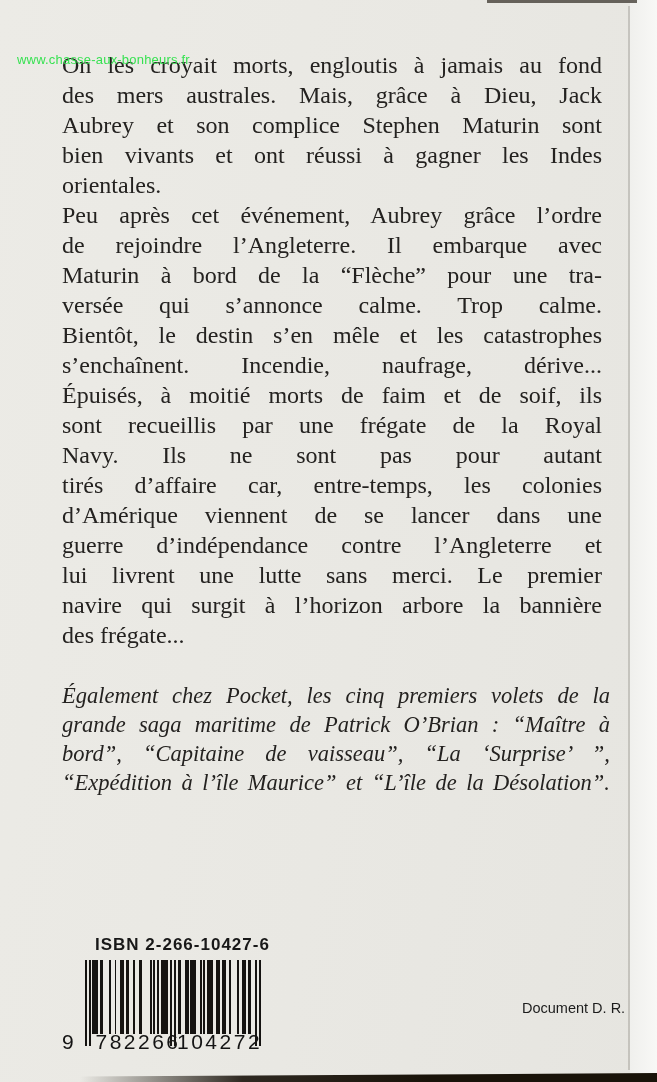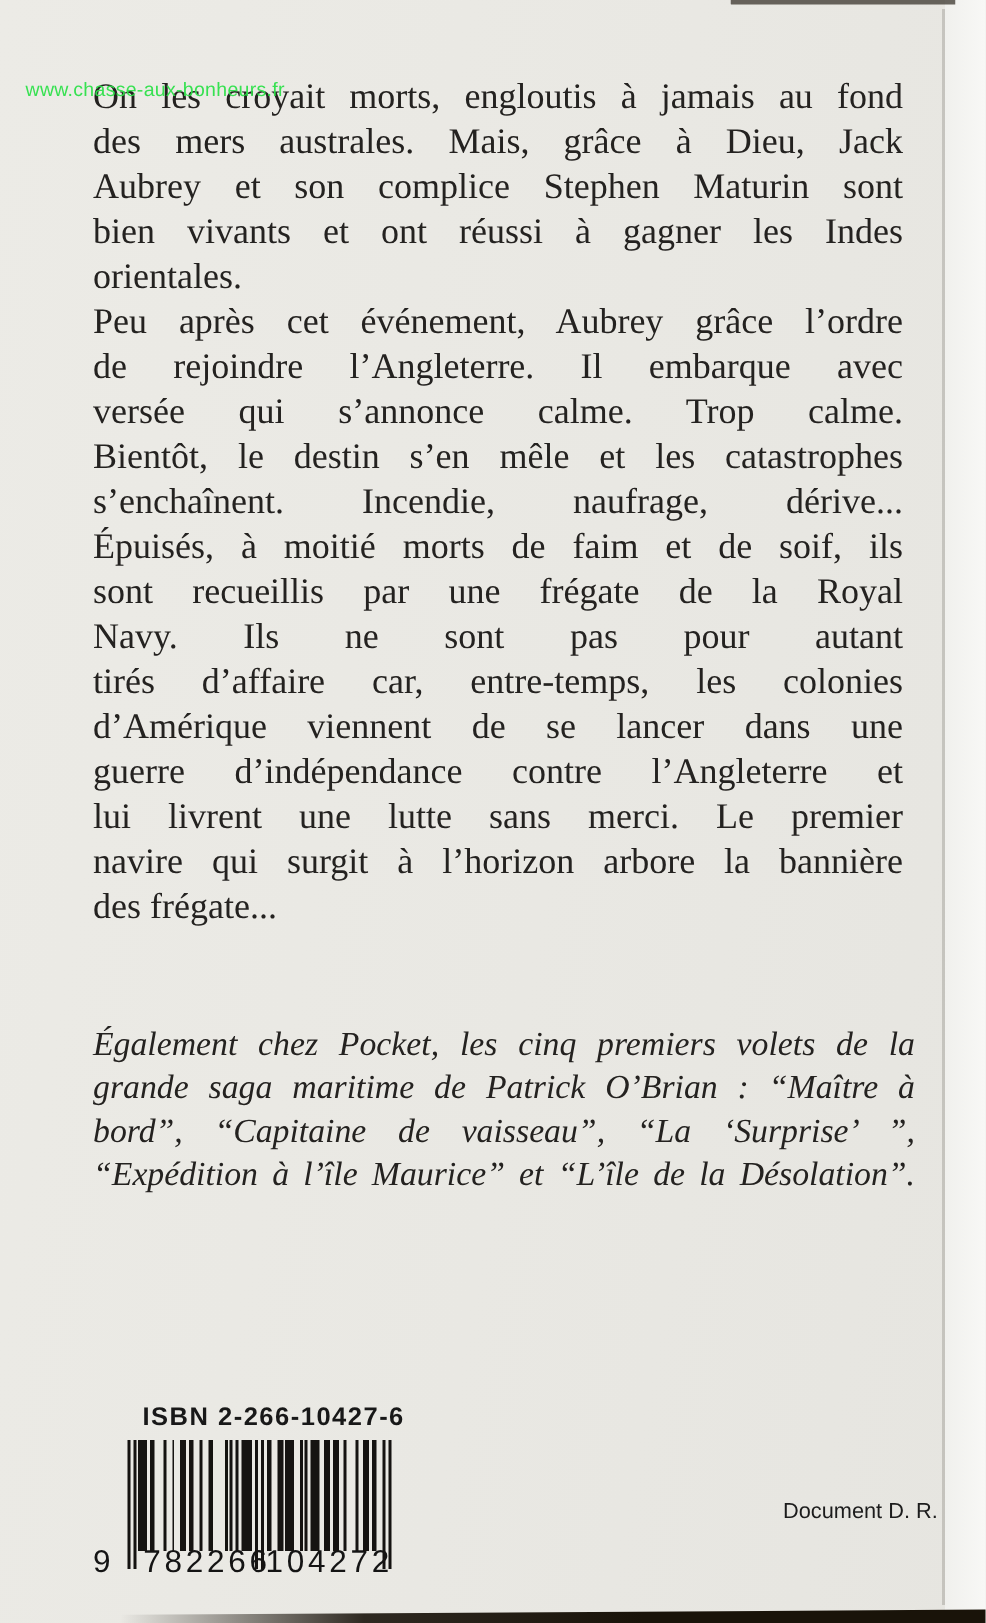--- a/index.html
+++ b/index.html
@@ -84,20 +84,21 @@
   <div class="watermark">www.chasse-aux-bonheurs.fr</div>
 
   <div class="synopsis" id="synopsis">
       <div class="line">On les croyait morts, engloutis à jamais au fond</div>
       <div class="line">des mers australes. Mais, grâce à Dieu, Jack</div>
       <div class="line">Aubrey et son complice Stephen Maturin sont</div>
       <div class="line">bien vivants et ont réussi à gagner les Indes</div>
       <div class="line pend">orientales.</div>
       <div class="line">Peu après cet événement, Aubrey grâce l’ordre</div>
       <div class="line">de rejoindre l’Angleterre. Il embarque avec</div>
+      <div class="line">Maturin à bord de la “Flèche” pour une tra-</div>
       <div class="line">versée qui s’annonce calme. Trop calme.</div>
       <div class="line">Bientôt, le destin s’en mêle et les catastrophes</div>
       <div class="line">s’enchaînent. Incendie, naufrage, dérive...</div>
       <div class="line">Épuisés, à moitié morts de faim et de soif, ils</div>
       <div class="line">sont recueillis par une frégate de la Royal</div>
       <div class="line">Navy. Ils ne sont pas pour autant</div>
       <div class="line">tirés d’affaire car, entre-temps, les colonies</div>
       <div class="line">d’Amérique viennent de se lancer dans une</div>
       <div class="line">guerre d’indépendance contre l’Angleterre et</div>
       <div class="line">lui livrent une lutte sans merci. Le premier</div>

